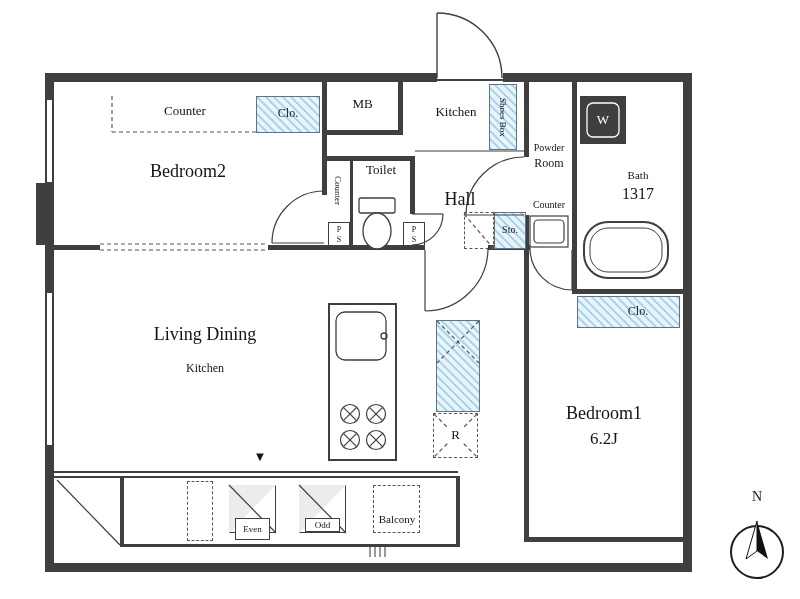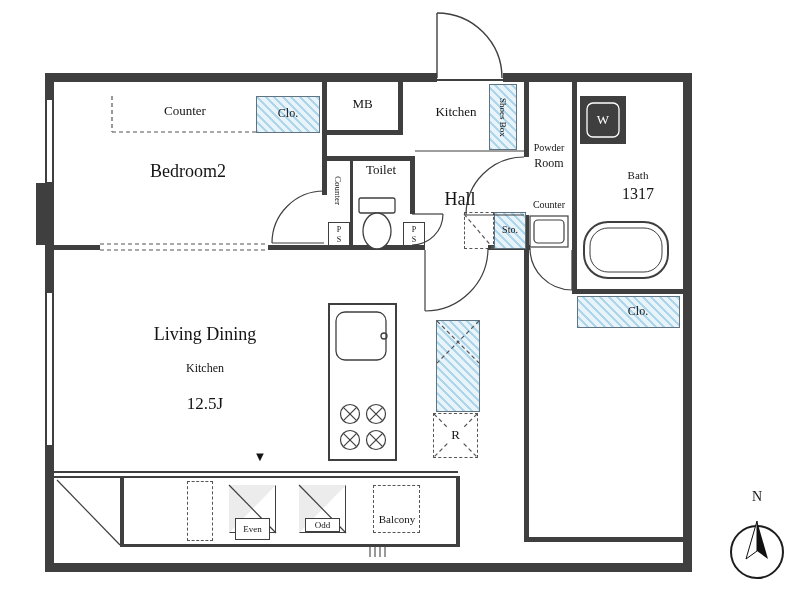--- a/index.html
+++ b/index.html
@@ -204,22 +204,23 @@
   <div class="lbl" style="left:600px;top:185px;width:76px;height:18px;font-size:16px">1317</div>
 
   <div class="lbl" style="left:352px;top:162px;width:58px;height:16px;font-size:13px">Toilet</div>
   <div class="lbl vert" style="left:327px;top:160px;width:22px;height:60px;font-size:9px">Counter</div>
   <div class="lbl" style="left:420px;top:190px;width:80px;height:18px;font-size:18px">Hall</div>
   <div class="lbl" style="left:494px;top:221px;width:32px;height:18px;font-size:10px">Sto.</div>
   <div class="lbl" style="left:600px;top:303px;width:76px;height:18px;font-size:12px">Clo.</div>
 
   <div class="lbl" style="left:60px;top:322px;width:290px;height:24px;font-size:18px">Living Dining</div>
   <div class="lbl" style="left:60px;top:357px;width:290px;height:24px;font-size:12px">Kitchen</div>
-  <div class="lbl" style="left:60px;top:392px;width:290px;height:24px;font-size:17px">12.5J</div>
-
+
+  <div class="lbl" style="left:529px;top:402px;width:150px;height:22px;font-size:18px">Bedroom1</div>
+  <div class="lbl" style="left:529px;top:428px;width:150px;height:22px;font-size:17px">6.2J</div>
 
   <div class="lbl" style="left:433px;top:413px;width:45px;height:45px;font-size:13px">
       <span class="whitebg">R</span>
     </div>
 
   <div class="lbl" style="left:251px;top:449px;width:18px;height:16px;font-size:13px">▼</div>
 
   <div class="lbl" style="left:358px;top:509px;width:78px;height:20px;font-size:11px">Balcony</div>
   <div class="lbl taglabel" style="left:235px;top:518px;width:35px;height:22px;font-size:9px">Even</div>
   <div class="lbl taglabel" style="left:305px;top:518px;width:35px;height:14px;font-size:9px">Odd</div>

